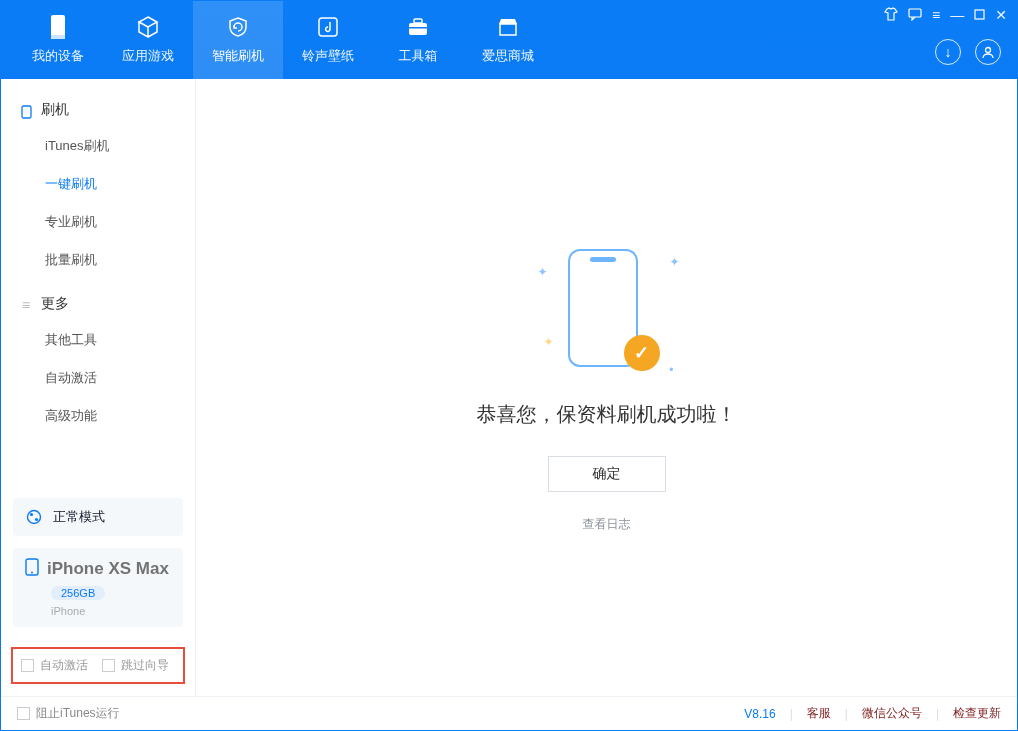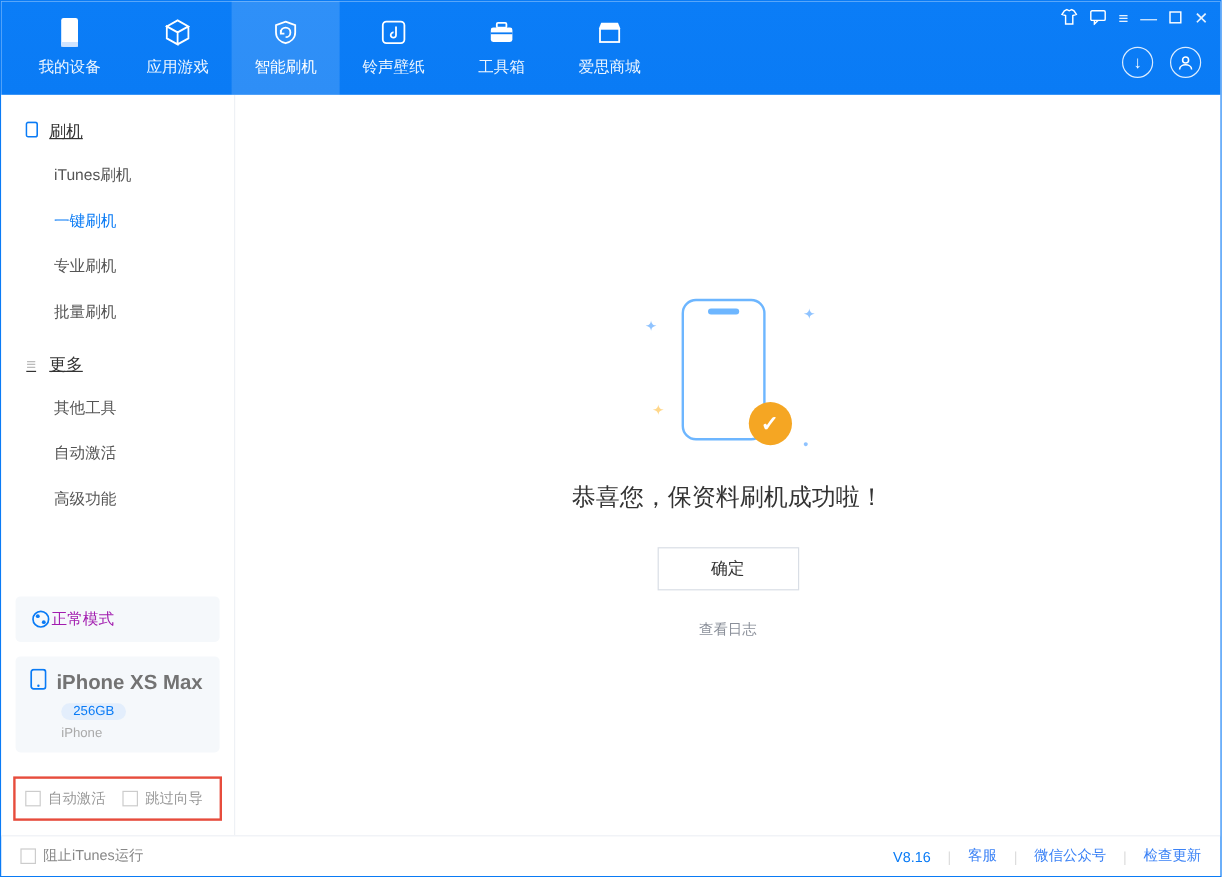--- a/index.html
+++ b/index.html
@@ -17,26 +17,26 @@
 .nav-item.active { background: rgba(255,255,255,0.15); color: #fff; }
 .nav-icon { width: 24px; height: 24px; display: flex; align-items: center; justify-content: center; }
 .header-ctrl-top { position: absolute; top: 6px; right: 10px; display: flex; gap: 10px; color: rgba(255,255,255,0.9); font-size: 14px; }
 .header-ctrl-top span, .header-ctrl-right span { cursor: pointer; }
 .header-ctrl-right { position: absolute; right: 16px; bottom: 14px; display: flex; gap: 14px; align-items: center; }
 .circ-btn { width: 26px; height: 26px; border: 1.5px solid rgba(255,255,255,0.85); border-radius: 50%; display: flex; align-items: center; justify-content: center; color: #fff; font-size: 14px; cursor: pointer; }
 
 
 .body { flex: 1; display: flex; background: #fff; overflow: hidden; }
 .sidebar { width: 195px; border-right: 1px solid #eef1f5; display: flex; flex-direction: column; padding-top: 14px; }
-.sb-group-title { display: flex; align-items: flex-start; gap: 8px; padding: 8px 18px; font-size: 14px; color: #333; font-weight: 500; text-decoration: underline; }
+.sb-group-title { display: flex; align-items: flex-end; gap: 8px; padding: 8px 18px; font-size: 14px; color: #333; font-weight: 500; }
 .sb-group-icon { width: 14px; display: flex; justify-content: center; color: #0a7bf5; }
 .sb-item { padding: 10px 18px 10px 44px; font-size: 13px; color: #555; cursor: pointer; }
 .sb-item.active { color: #0a7bf5; }
 .sb-spacer { flex: 1; }
-.sb-card { margin: 6px 12px; background: #f5f8fb; border-radius: 4px; padding: 10px 12px; display: flex; align-items: center; font-size: 13px; color: #a21caf; }
+.sb-card { margin: 6px 12px; background: #f5f8fb; border-radius: 4px; padding: 10px 12px; display: flex; align-items: center; gap: 10px; font-size: 13px; color: #0f172a; }
 .sb-card .dot { width: 18px; height: 18px; display:flex; align-items:center; justify-content:center; }
 .device-card { margin: 6px 12px 12px; background: #f5f8fb; border-radius: 4px; padding: 10px 12px; }
 .device-card .dev-row { display:flex; align-items:center; gap:8px; }
 .device-name { font-size: 17px; color: #737373; font-weight: 600; }
 .device-storage { margin-top: 6px; margin-left: 26px; display:inline-block; background: #e3eefc; color: #0a7bf5; border-radius: 10px; padding: 1px 10px; font-size: 11px; }
 .device-type { margin-top: 4px; margin-left: 26px; font-size: 11px; color: #aaa; }
 .sb-checks { margin: 8px 10px 12px; padding: 8px 8px; border: 2px solid #e74c3c; display:flex; gap: 14px; align-items:center; }
 .chk { display:flex; align-items:center; gap:6px; font-size:12px; color:#999; cursor:pointer; }
 .chk .box { width:13px; height:13px; border:1px solid #ccc; background:#fff; }
 
@@ -50,21 +50,21 @@
 .s1 { left:6px; top:22px; } .s2 { right:2px; top:12px; } .s3 { left:12px; bottom:34px; color:#ffd78a; } .s4 { right:8px; bottom:6px; }
 .result-text { font-size: 20px; color: #333; font-weight: 500; }
 .ok-btn { margin-top: 10px; padding: 8px 44px; border: 1px solid #d9dee5; background:#fff; font-size: 14px; color:#333; cursor:pointer; }
 .log-link { margin-top: 6px; font-size: 12px; color: #8a8f99; cursor:pointer; }
 
 
 .footer { height: 34px; border-top: 1px solid #eef1f5; display:flex; align-items:center; padding: 0 16px; font-size: 12px; color:#888; gap: 8px; }
 .footer .chk { color:#888; }
 .footer-spacer { flex:1; }
 .footer-sep { color:#ddd; padding: 0 6px; }
-.footer-link { color:#3b82f6; cursor:pointer; }
+.footer-link { color:#7f1d1d; cursor:pointer; }
 </style>
 </head>
 <body>
 
 <div class="header">
   <div class="nav">
     <div class="nav-item">
       <span class="nav-icon">
           <svg width="20" height="26" viewBox="0 0 20 26">
             <rect x="3" y="1" width="14" height="24" rx="2" fill="#fff"></rect>

